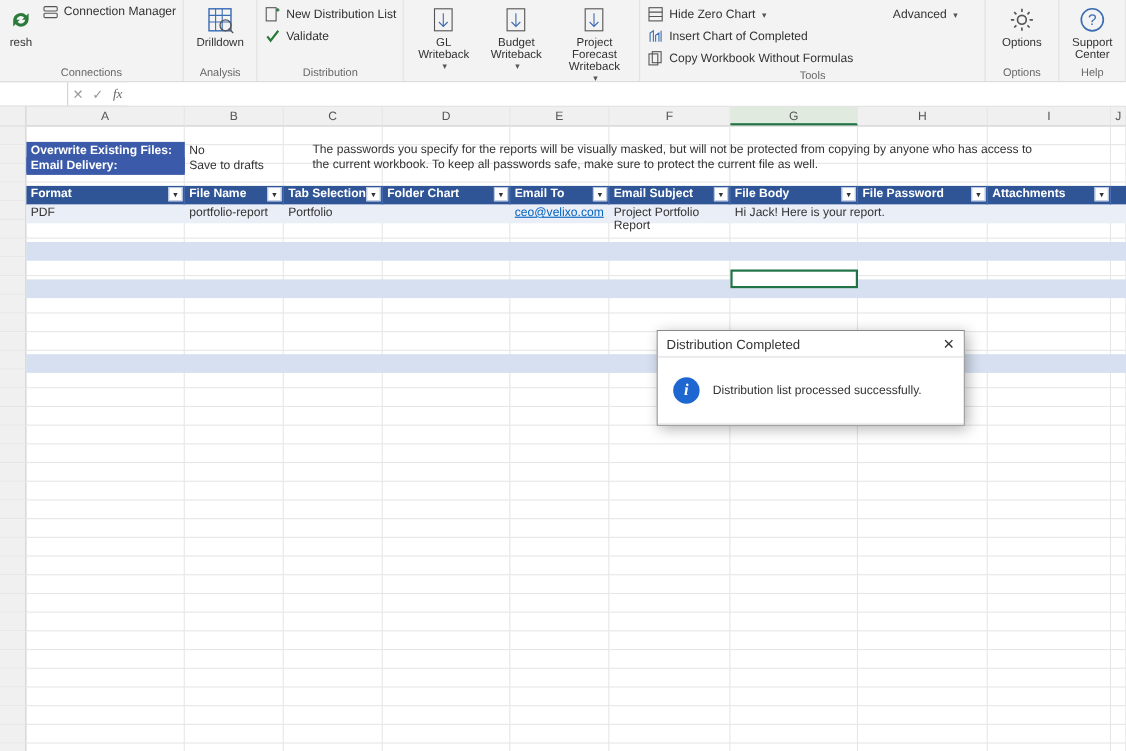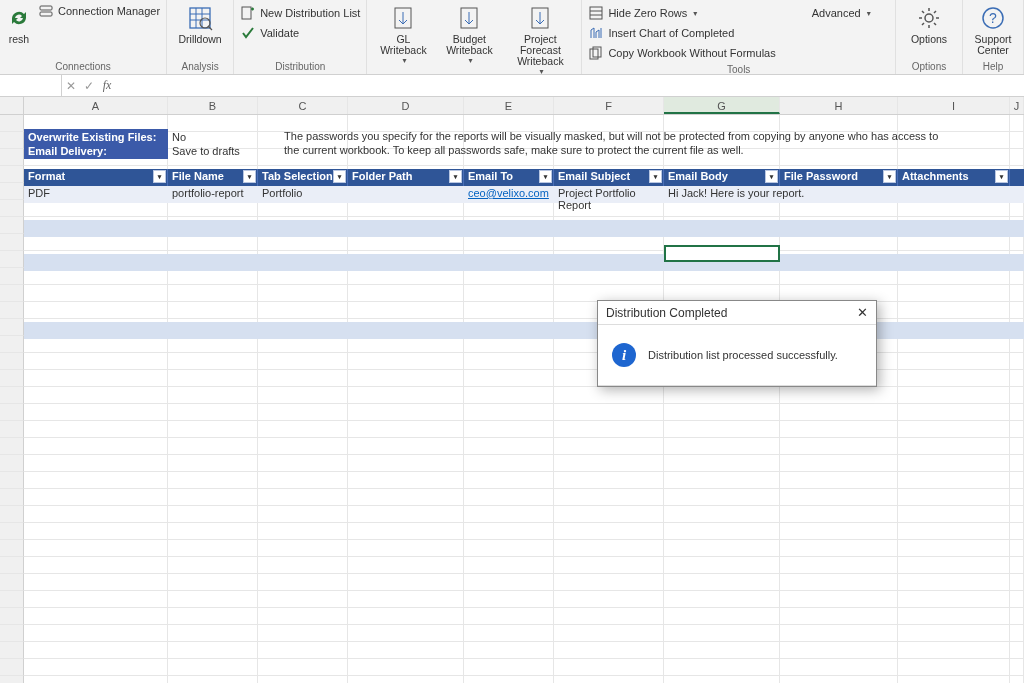--- a/index.html
+++ b/index.html
@@ -180,21 +180,21 @@
   <div class="ribbon-group" style="flex:1">
     <div class="ribbon-group-row">
       <div class="col">
         <div class="rbtn-small chev">
           <span class="ic">
               <svg width="14" height="14">
                 <rect x="1" y="1" width="12" height="12" fill="none" stroke="#555"></rect>
                 <path d="M1 5h12M1 9h12" stroke="#555"></path>
               </svg>
             </span>
-          <span>Hide Zero Rows</span>
+          <span>Hide Zero Chart</span>
         </div>
         <div class="rbtn-small">
           <span class="ic">
               <svg width="14" height="14">
                 <path d="M2 12V4l3-2v10M7 12V6l3-2v8M12 12V2" stroke="#3b6db5" fill="none"></path>
               </svg>
             </span>
           <span>Insert Chart of Completed</span>
         </div>
         <div class="rbtn-small">
@@ -730,24 +730,24 @@
       <div class="lblcell">Email Delivery:</div>
       <div class="valcell">Save to drafts</div>
     </div>
 
     <div style="height:10px"></div>
 
     <div class="tbl-head">
       <div class="th cw-A"><span>Format</span><span class="dd"></span></div>
       <div class="th cw-B"><span>File Name</span><span class="dd"></span></div>
       <div class="th cw-C"><span>Tab Selection</span><span class="dd"></span></div>
-      <div class="th cw-D"><span>Folder Path</span><span class="dd"></span></div>
+      <div class="th cw-D"><span>Folder Chart</span><span class="dd"></span></div>
       <div class="th cw-E"><span>Email To</span><span class="dd"></span></div>
       <div class="th cw-F"><span>Email Subject</span><span class="dd"></span></div>
-      <div class="th cw-G"><span>Email Body</span><span class="dd"></span></div>
+      <div class="th cw-G"><span>File Body</span><span class="dd"></span></div>
       <div class="th cw-H"><span>File Password</span><span class="dd"></span></div>
       <div class="th cw-I"><span>Attachments</span><span class="dd"></span></div>
     </div>
 
     <div class="tbl-row" style="background:#eaeef7">
       <div class="td cw-A">PDF</div>
       <div class="td cw-B">portfolio-report</div>
       <div class="td cw-C">Portfolio</div>
       <div class="td cw-D"></div>
       <div class="td cw-E link">ceo@velixo.com</div>

